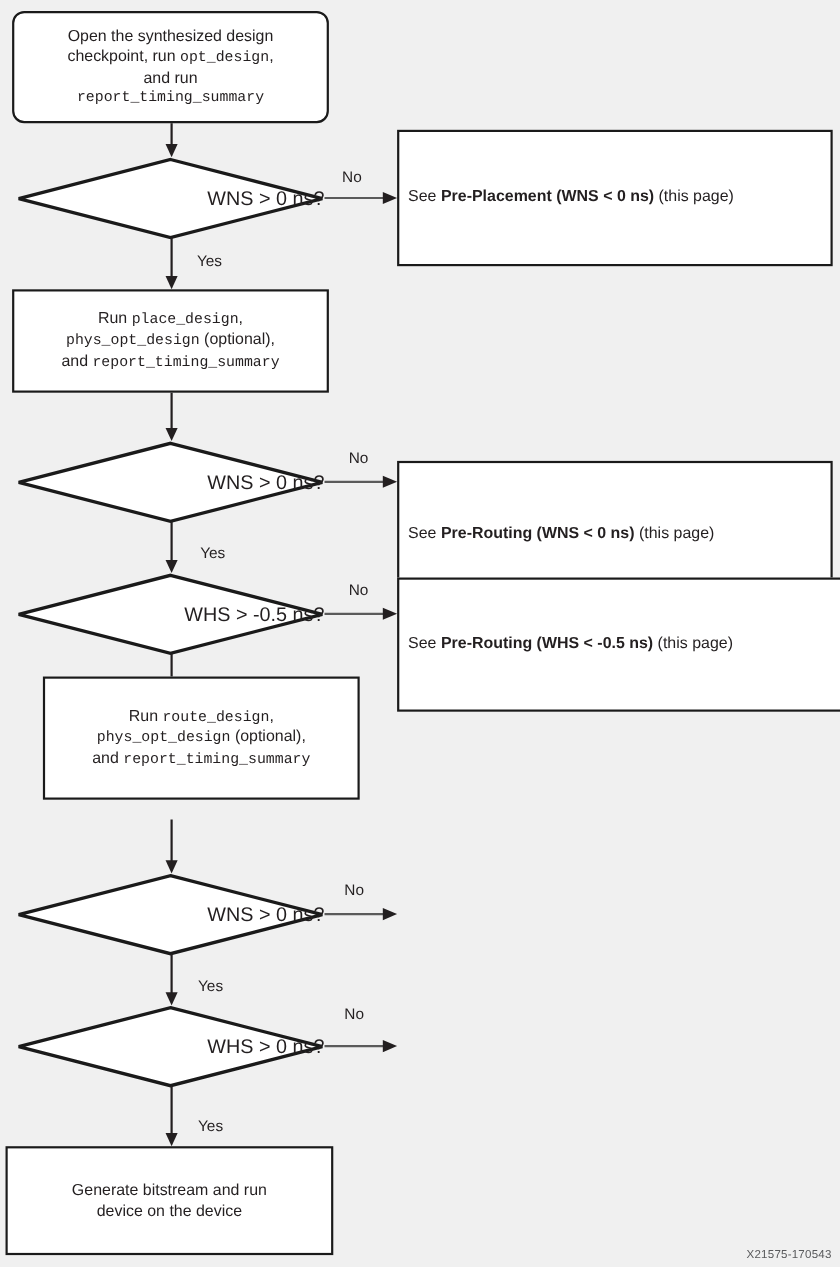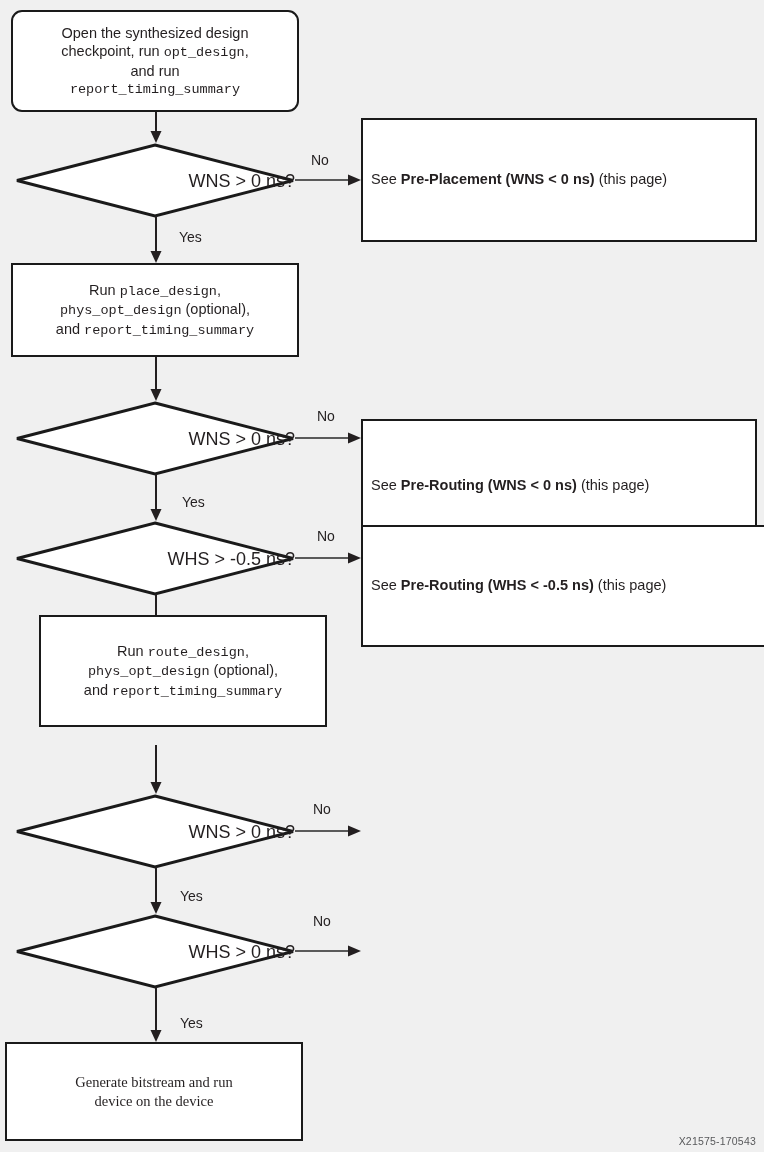--- a/index.html
+++ b/index.html
@@ -268,21 +268,21 @@
 
   <div class="edge" style="left:148px; top:987px; width:16px; height:56px;">
     <svg width="16" height="56" viewBox="0 0 16 56">
       <line x1="8" y1="0" x2="8" y2="46" stroke="#231f20" stroke-width="2"></line>
       <polygon points="8,55 2.5,43 13.5,43" fill="#231f20"></polygon>
     </svg>
   </div>
   <div class="edgelabel" style="left:180px; top:1015px;">Yes</div>
 
 
-  <div class="proc" style="left:5px; top:1042px; width:298px; height:99px;font-family:Liberation Serif, serif;">
+  <div class="proc" style="left:5px; top:1042px; width:298px; height:99px;">
     <div class="inner">
       <div>Generate bitstream and run</div>
       <div>device on the device</div>
     </div>
   </div>
 
   <div class="footer-id">X21575-170543</div>
 
 </div>
 

